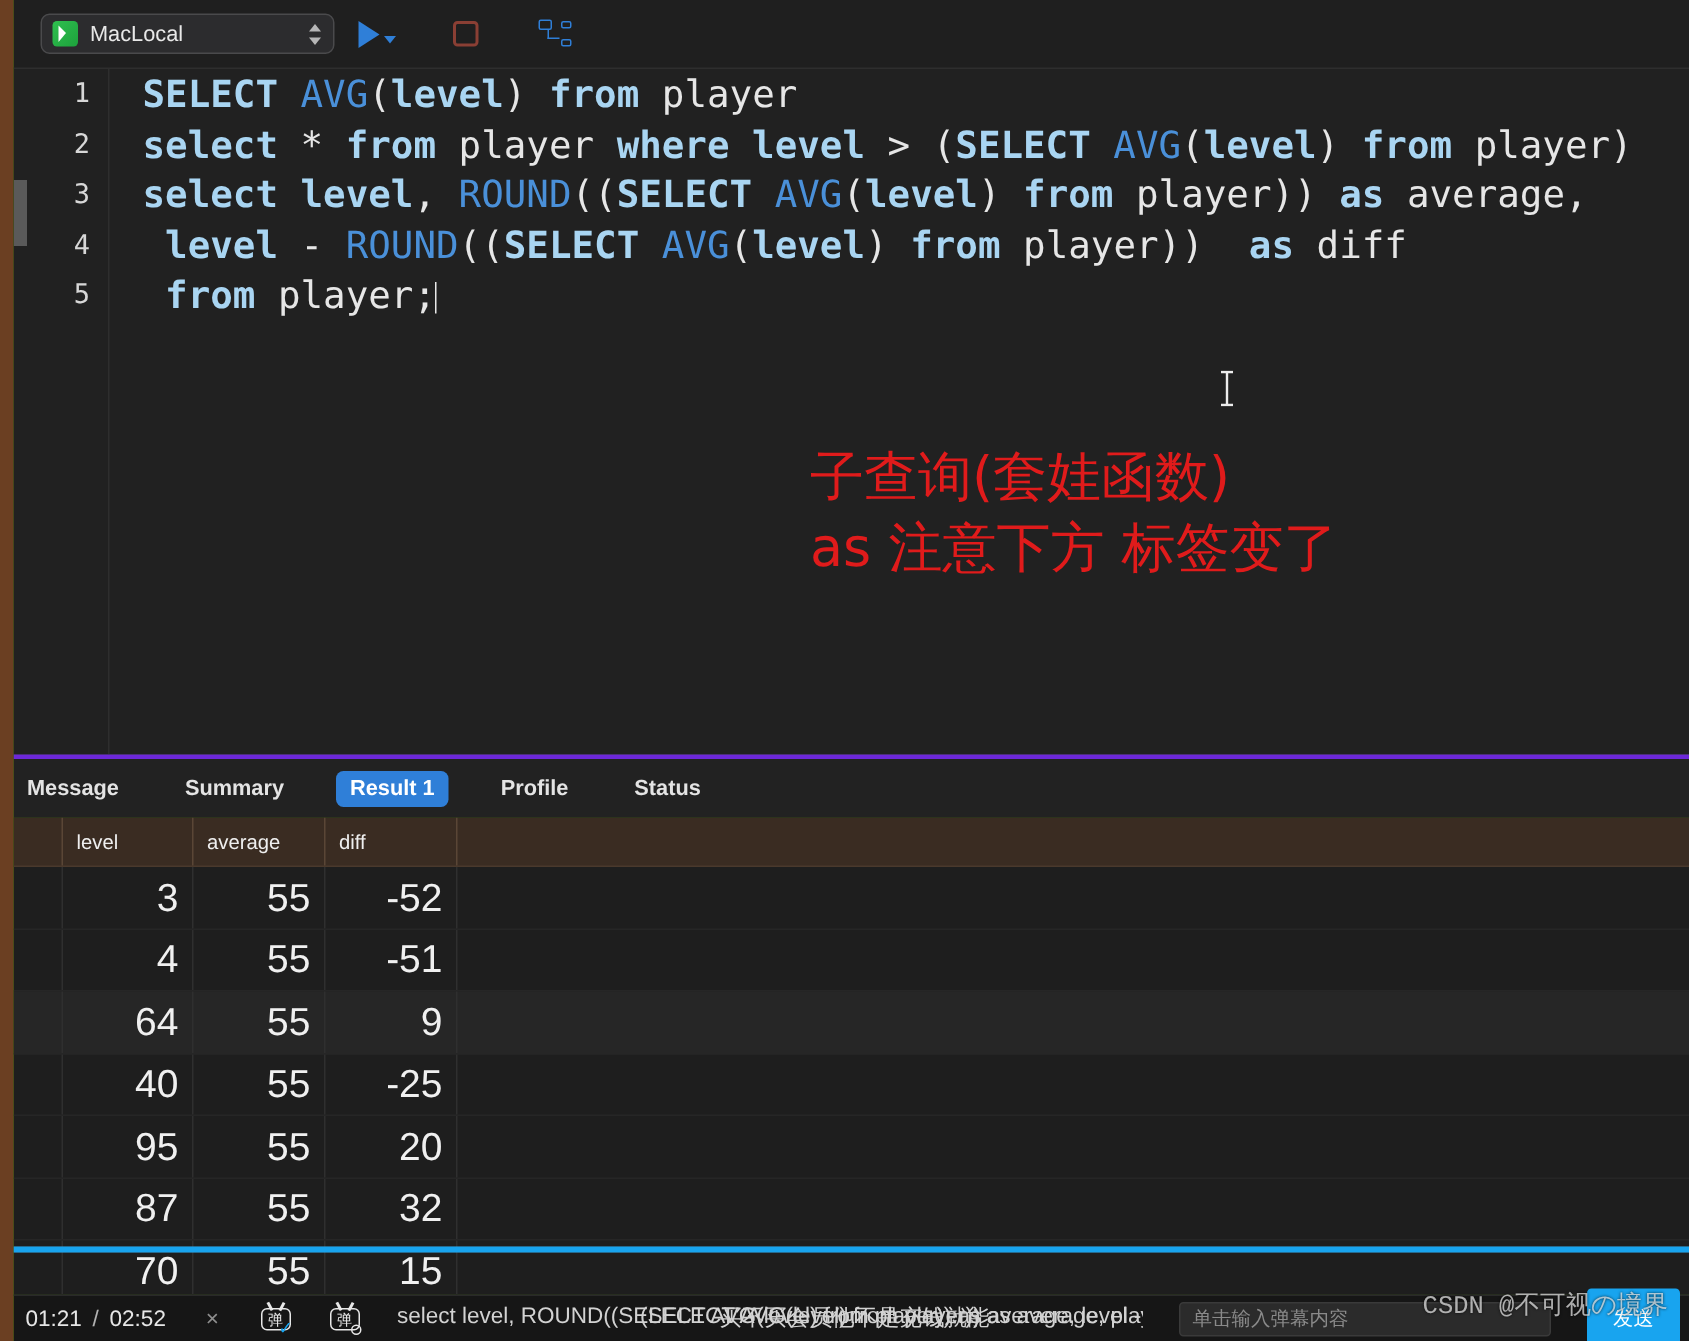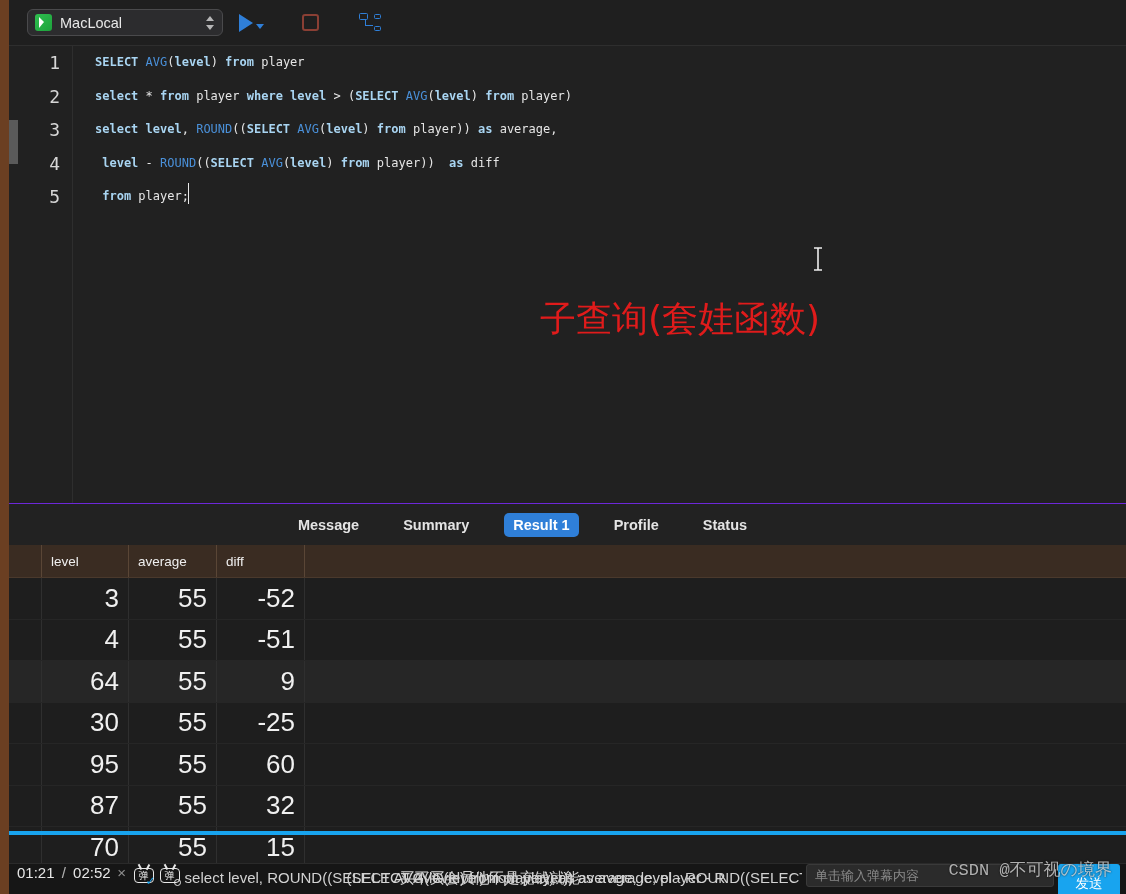--- a/index.html
+++ b/index.html
@@ -103,21 +103,21 @@
     font-family: "DejaVu Sans Mono", "Liberation Mono", monospace;
   }
   .gutter-mark {
     position: absolute; left: 0; top: 74px; width: 9px; height: 44px;
     background: #5a5a5a;
   }
   .code {
     position: absolute; left: 64px; top: 0; right: 0; bottom: 0;
     padding-left: 22px;
     font-family: "DejaVu Sans Mono", "Liberation Mono", monospace;
-    font-size: 12px;
+    font-size: 25px;
     white-space: pre;
   }
   .code .line { height: 33.5px; line-height: 33.5px; }
   .kw { color: #a9d5f2; font-weight: bold; }
   .fn { color: #4a90d9; }
   .pl { color: #e6e6e6; }
   .caret {
     display: inline-block; width: 1.5px; height: 21px;
     background: #e9e9e9; vertical-align: -4px; margin-left: -1px;
   }
@@ -135,22 +135,22 @@
     font-family: "DejaVu Sans", "Liberation Sans", sans-serif;
     white-space: nowrap;
     font-weight: 500;
     margin-top: 15px;
   }
 
   
   .tabbar {
     position: absolute; left: 0; top: 503px; right: 0; height: 42px;
     background: #222222;
-    border-top: 1px solid #6d28d9;
-    display: flex; align-items: center; justify-content: center;
+    border-top: 3px solid #6d28d9;
+    display: flex; align-items: center; justify-content: flex-start;
     padding-right: 90px; gap: 26px;
   }
   .tab {
     font-size: 14.5px; color: #e4e4e4; font-weight: bold;
     padding: 4px 9px; border-radius: 5px; white-space: nowrap;
   }
   .tab.active { background: #2f7fd8; color: #ffffff; }
 
   
   .grid {
@@ -209,23 +209,23 @@
   }
   .progress .fill {
     position: absolute; left: 0; top: 0; bottom: 0; width: 100%;
     background: #18a4ef;
   }
 
   
   .playerbar {
     position: absolute; left: 0; right: 0; bottom: 0; height: 31px;
     background: #161616;
-    display: flex; 
+    display: flex; align-items: center;
     padding: 0 6px 0 8px;
-    gap: 4px;
+    gap: 24px;
     border-top: 1px solid #2a2a2a;
   }
   .time {
     color: #e6e6e6; font-size: 15px; white-space: nowrap;
     font-family: "Liberation Sans", sans-serif;
   }
   .time .sep { opacity: .75; margin: 0 3px; }
   .xclose {
     color: #8e8e8e; font-size: 15px; width: 14px; text-align: center;
   }
@@ -323,20 +323,21 @@
     <div class="code" id="code-area"><div class="line"><span class="kw">SELECT </span><span class="fn">AVG</span><span class="pl">(</span><span class="kw">level</span><span class="pl">) </span><span class="kw">from </span><span class="pl">player</span></div><div class="line"><span class="kw">select </span><span class="pl">* </span><span class="kw">from </span><span class="pl">player </span><span class="kw">where </span><span class="kw">level </span><span class="pl">&gt; (</span><span class="kw">SELECT </span><span class="fn">AVG</span><span class="pl">(</span><span class="kw">level</span><span class="pl">) </span><span class="kw">from </span><span class="pl">player)</span></div><div class="line"><span class="kw">select </span><span class="kw">level</span><span class="pl">, </span><span class="fn">ROUND</span><span class="pl">((</span><span class="kw">SELECT </span><span class="fn">AVG</span><span class="pl">(</span><span class="kw">level</span><span class="pl">) </span><span class="kw">from </span><span class="pl">player)) </span><span class="kw">as </span><span class="pl">average,</span></div><div class="line"><span class="kw"> level </span><span class="pl">- </span><span class="fn">ROUND</span><span class="pl">((</span><span class="kw">SELECT </span><span class="fn">AVG</span><span class="pl">(</span><span class="kw">level</span><span class="pl">) </span><span class="kw">from </span><span class="pl">player))  </span><span class="kw">as </span><span class="pl">diff</span></div><div class="line"><span class="kw"> from </span><span class="pl">player;</span><span class="caret"></span></div></div>
 
     <div class="mouse-cursor">
       <svg width="12" height="24" viewBox="0 0 12 24">
         <path d="M2 1 H10 M6 1 V23 M2 23 H10" stroke="#ededed" stroke-width="1.6" fill="none"></path>
       </svg>
     </div>
 
     <div class="annot" style="color: rgb(224, 27, 27);">
       <div>子查询(套娃函数)</div>
+      <div>as 注意下方 标签变了</div>
     </div>
   </div>
 
   <div class="tabbar" id="tabbar">
       <div class="tab">Message</div>
       <div class="tab">Summary</div>
       <div class="tab active" style="background: rgb(47, 127, 216);">Result 1</div>
       <div class="tab">Profile</div>
       <div class="tab">Status</div>
     </div>
@@ -366,30 +367,30 @@
         </div>
         <div class="grid-row alt">
           <div class="gc rownum"></div>
           <div class="gc col-level">64</div>
           <div class="gc col-average">55</div>
           <div class="gc col-diff">9</div>
           <div class="gc filler"></div>
         </div>
         <div class="grid-row">
           <div class="gc rownum"></div>
-          <div class="gc col-level">30</div>
+          <div class="gc col-level">40</div>
           <div class="gc col-average">55</div>
           <div class="gc col-diff">-25</div>
           <div class="gc filler"></div>
         </div>
         <div class="grid-row">
           <div class="gc rownum"></div>
           <div class="gc col-level">95</div>
           <div class="gc col-average">55</div>
-          <div class="gc col-diff">60</div>
+          <div class="gc col-diff">20</div>
           <div class="gc filler"></div>
         </div>
         <div class="grid-row">
           <div class="gc rownum"></div>
           <div class="gc col-level">87</div>
           <div class="gc col-average">55</div>
           <div class="gc col-diff">32</div>
           <div class="gc filler"></div>
         </div>
         <div class="grid-row">

